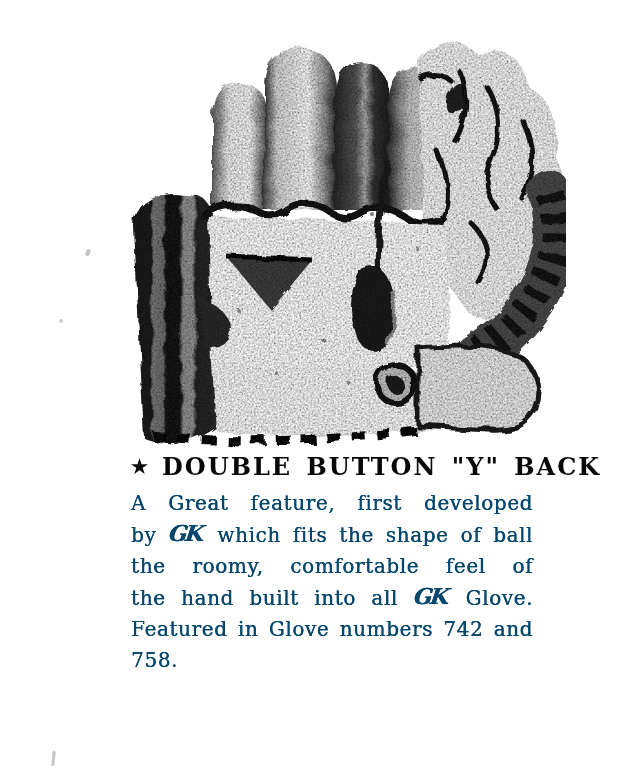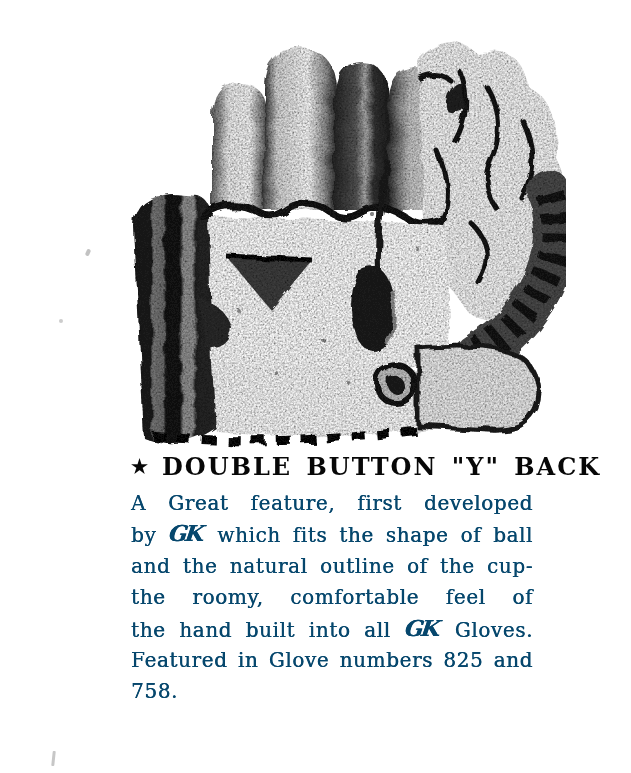--- a/index.html
+++ b/index.html
@@ -152,24 +152,23 @@
         </g>
       </g>
     </svg>
   </figure>
 
   <div class="caption">
     <h2 class="title"><span class="star">★</span><span>DOUBLE BUTTON "Y" BACK</span></h2>
     <div class="body">
         <div class="line"><span>A Great feature, first developed</span></div>
         <div class="line"><span>by </span><span class="gk">GK</span><span> which fits the shape of ball</span></div>
-        <div class="line"><span>and the natural outline of the cup-</span></div>
         <div class="line"><span>the roomy, comfortable feel of</span></div>
-        <div class="line"><span>the hand built into all </span><span class="gk">GK</span><span> Gloves.</span></div>
-        <div class="line"><span>Featured in Glove numbers 825 and</span></div>
+        <div class="line"><span>the hand built into all </span><span class="gk">GK</span><span> Glove.</span></div>
+        <div class="line"><span>Featured in Glove numbers 742 and</span></div>
         <div class="line last"><span>758.</span></div>
       </div>
   </div>
 
   <div class="stray stray-1"></div>
   <div class="stray stray-2"></div>
   <div class="stray stray-3"></div>
 
 </div>
 

